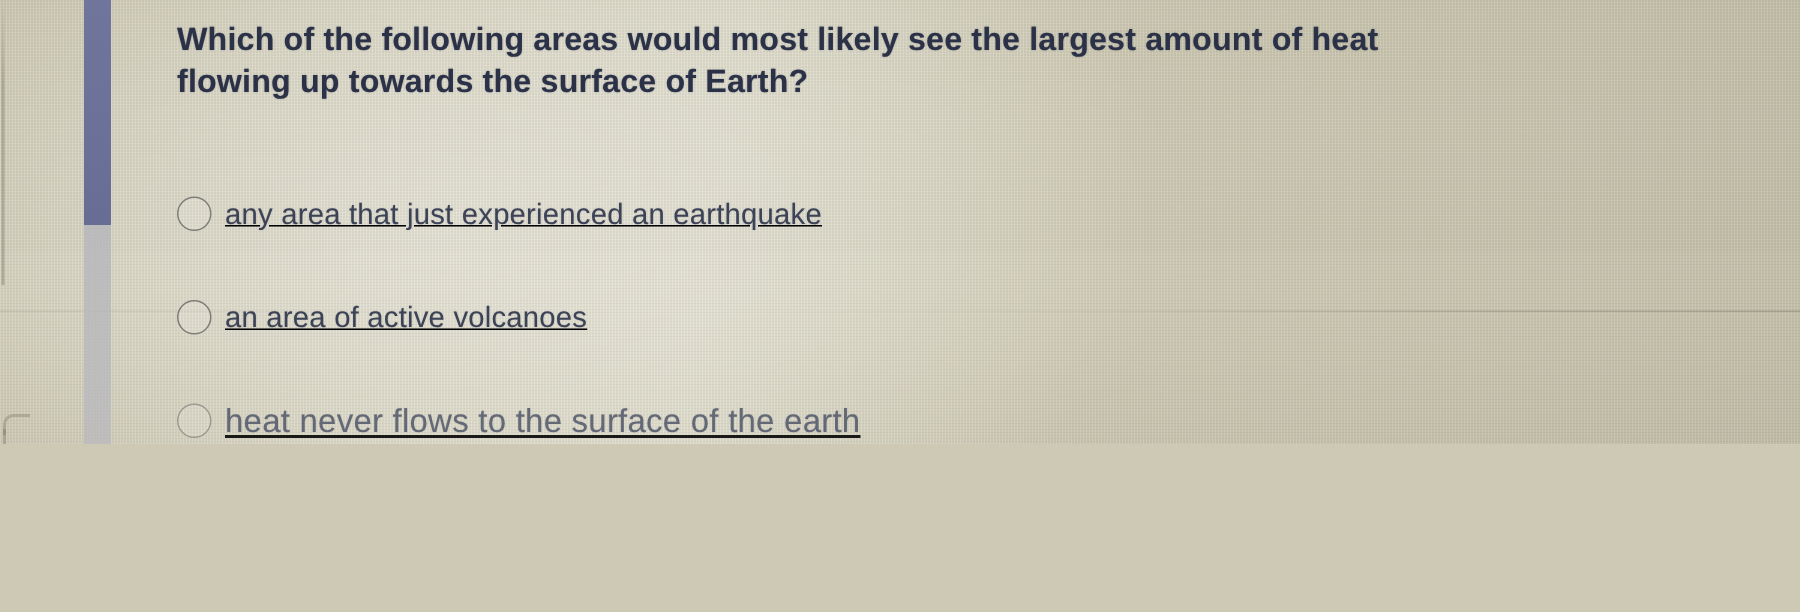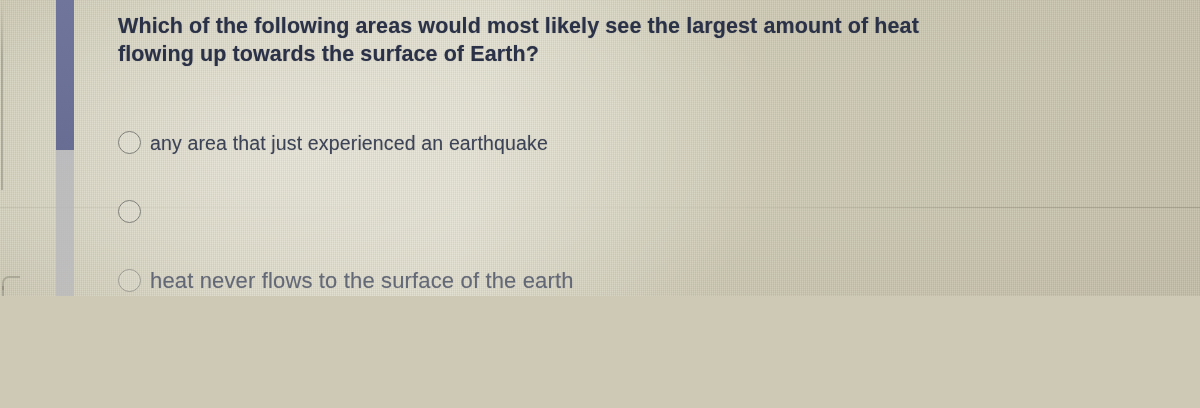--- a/index.html
+++ b/index.html
@@ -152,20 +152,21 @@
     letter-spacing: 0.1px;
     color: #2b3248;
     text-shadow: 0 0 1.1px rgba(60,64,80,0.45);
   }
 
   #options {
     margin: 0;
     padding: 0;
     list-style: none;
     margin-top: 40px;
+    text-decoration: underline;
   }
   .option {
     display: flex;
     align-items: center;
     height: 69px;
   }
   .radio {
     flex: 0 0 auto;
     width: 21px;
     height: 21px;
@@ -213,20 +214,21 @@
 
     <ul id="options">
 
       <li class="option">
         <span class="radio"></span>
         <span class="option-label">any area that just experienced an earthquake</span>
       </li>
 
       <li class="option">
         <span class="radio"></span>
+        <span class="option-label">an area of active volcanoes</span>
       </li>
 
 
       <li class="option dimmer">
         <span class="radio"></span>
         <span class="option-label">heat never flows to the surface of the earth</span>
       </li>
 
     </ul>
   </div>

